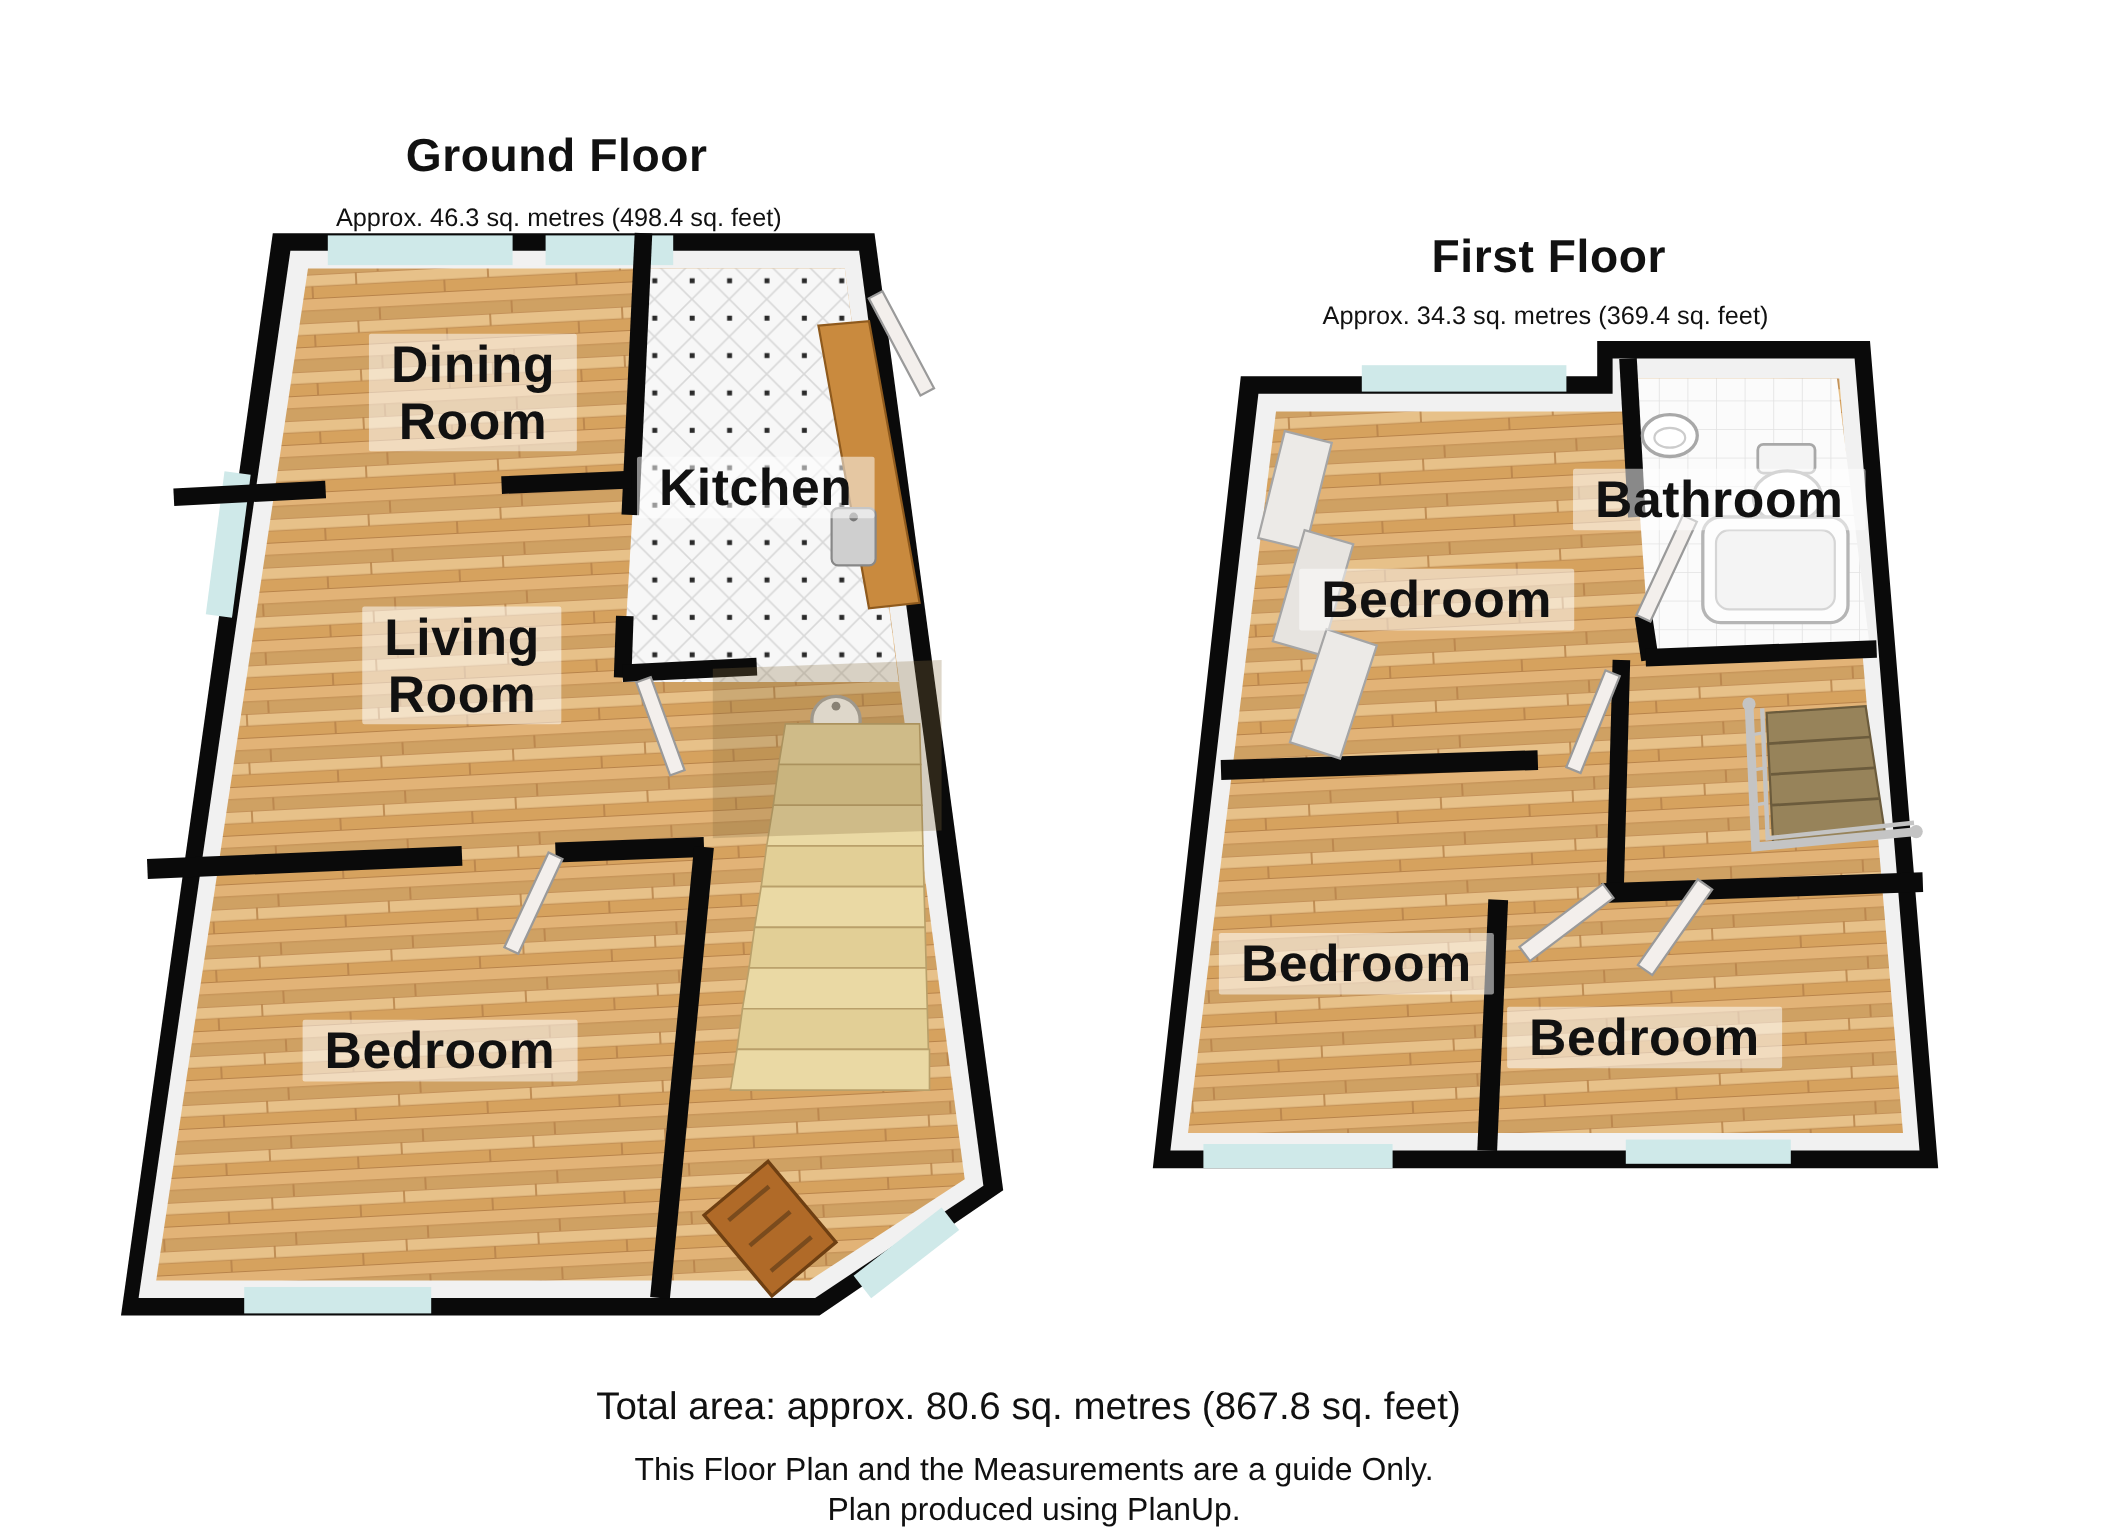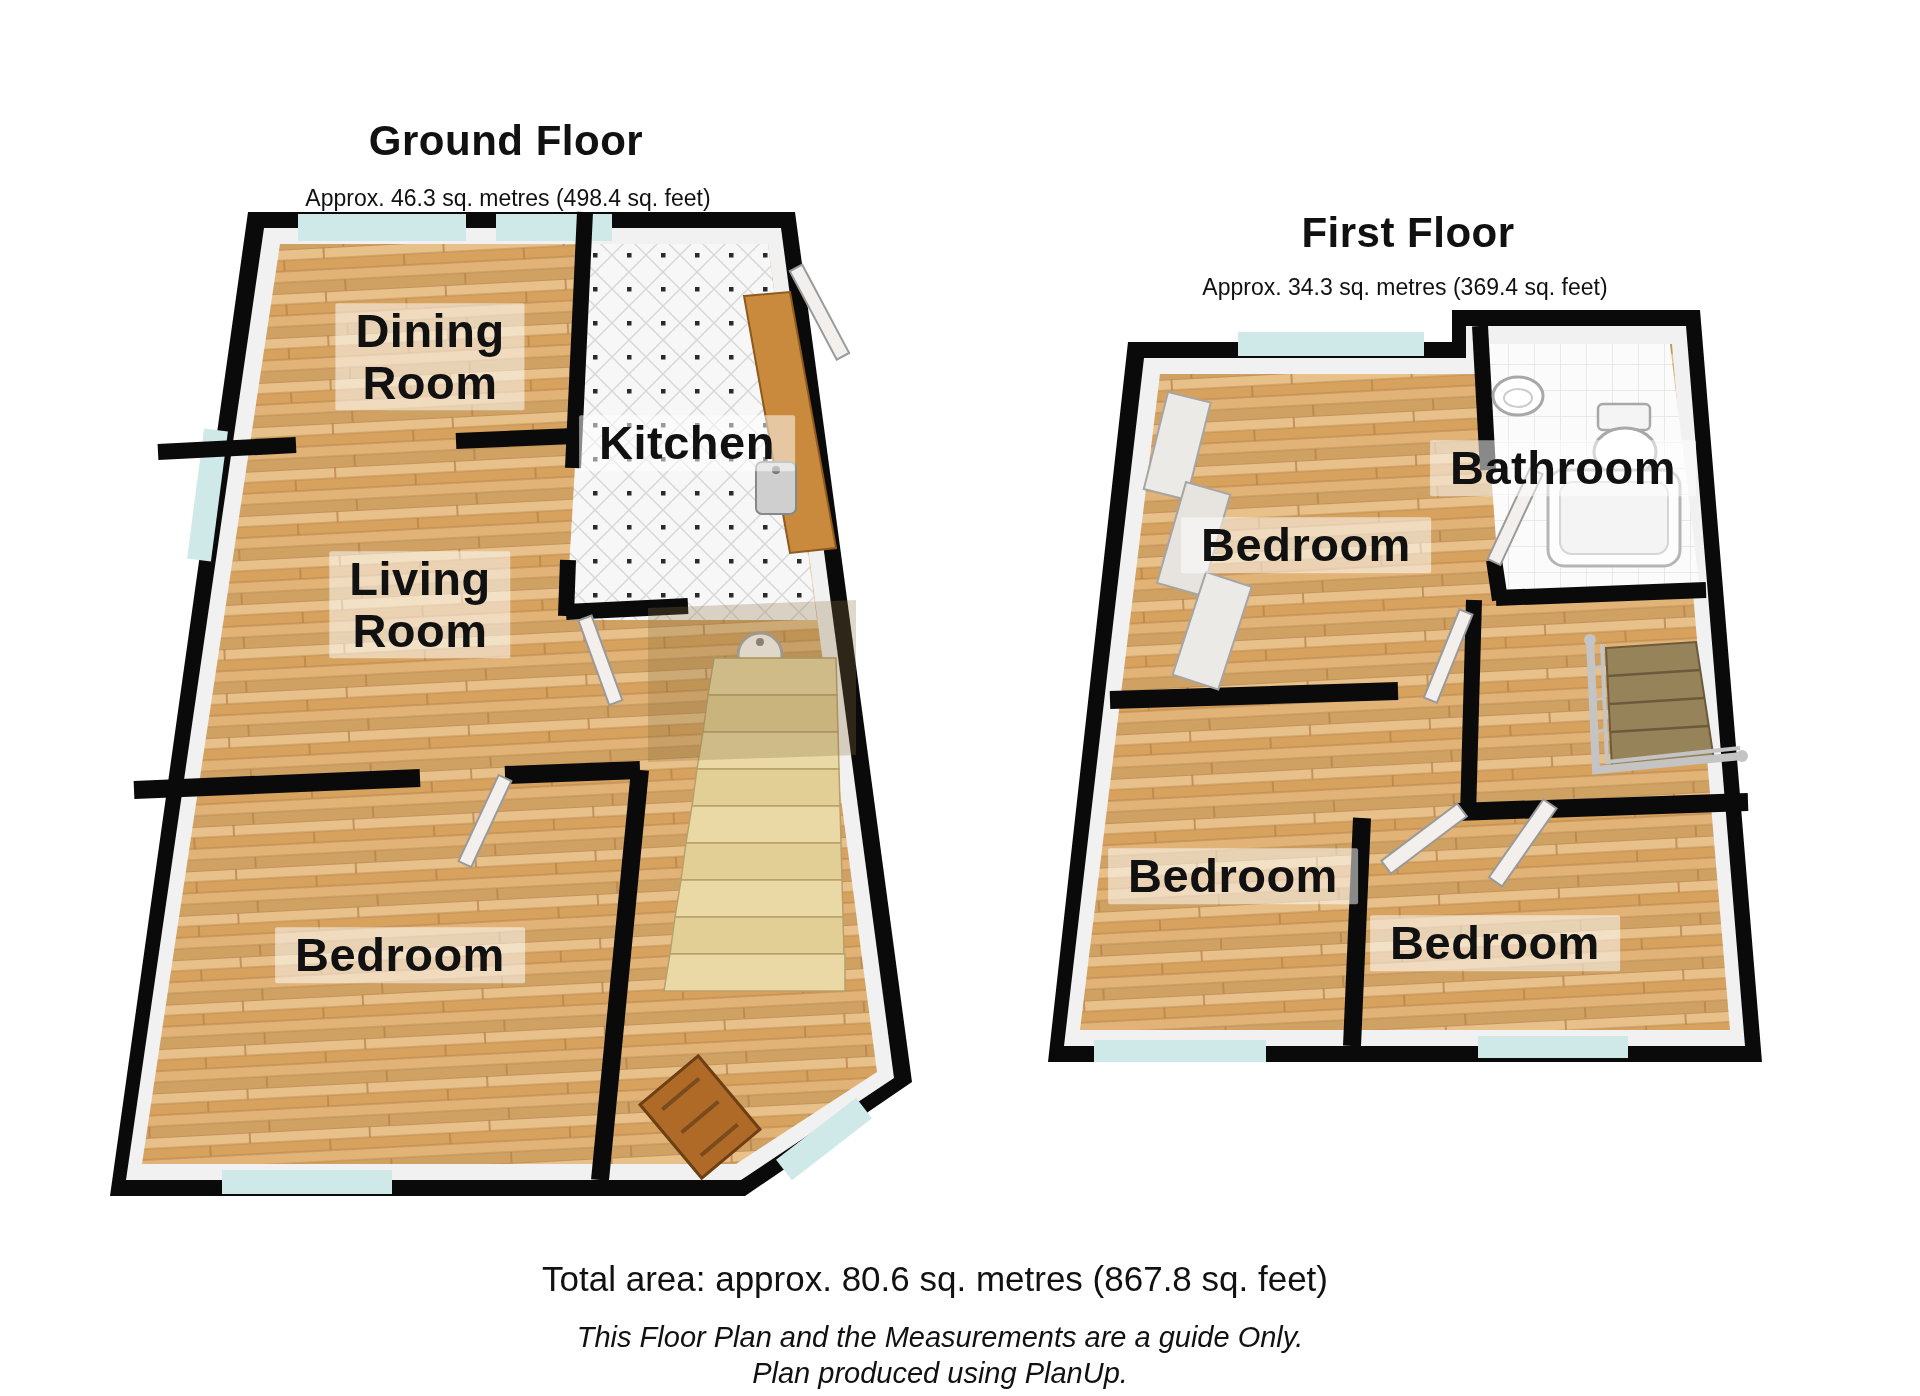--- a/index.html
+++ b/index.html
@@ -6,21 +6,21 @@
   body{width:1920px;height:1396px;overflow:hidden;}
   .canvas{position:relative;width:1920px;height:1396px;background:#ffffff;
           font-family:"Liberation Sans",sans-serif;color:#111;border-radius:15px;}
   svg{position:absolute;left:0;top:0;}
   .label{position:absolute;transform:translate(-50%,-50%);text-align:center;white-space:pre-line;}
   .floor-title{font-size:42px;font-weight:bold;letter-spacing:.5px;}
   .floor-subtitle{font-size:23px;margin-top:14px;}
   .room-label{font-size:47px;font-weight:bold;line-height:1.1;letter-spacing:.5px;
               background:rgba(255,255,255,.52);padding:2px 20px;border-radius:2px;}
   .total-line{font-size:35px;margin-left:40px;}
-  .note-line{font-size:29px;font-style:italic;}
+  .note-line{font-size:29px;}
 </style>
 </head>
 <body>
 
 <div class="canvas">
 
 <svg width="1920" height="1396" viewBox="0 0 1920 1396">
   <defs>
     <pattern id="wood" width="120" height="44" patternUnits="userSpaceOnUse" patternTransform="rotate(-3)">
       <rect width="120" height="44" fill="#dfb173"></rect>
@@ -206,21 +206,21 @@
   <div class="label floor-subtitle" style="left:1405px;top:273px">Approx. 34.3 sq. metres (369.4 sq. feet)</div>
 
   <div class="label room-label" style="left:430px;top:357px">Dining
 Room</div>
   <div class="label room-label" style="left:687px;top:443px">Kitchen</div>
   <div class="label room-label" style="left:420px;top:605px">Living
 Room</div>
   <div class="label room-label" style="left:400px;top:955px">Bedroom</div>
 
   <div class="label room-label" style="left:1306px;top:545px">Bedroom</div>
-  <div class="label room-label" style="left:1563px;top:468px">Bathroom</div>
+  <div class="label room-label" style="left:1563px;top:454px">Bathroom</div>
   <div class="label room-label" style="left:1233px;top:876px">Bedroom</div>
   <div class="label room-label" style="left:1495px;top:943px">Bedroom</div>
 
   <div class="label total-line" style="left:895px;top:1279px">Total area: approx. 80.6 sq. metres (867.8 sq. feet)</div>
   <div class="label note-line" style="left:940px;top:1337px">This Floor Plan and the Measurements are a guide Only.</div>
   <div class="label note-line" style="left:940px;top:1373px">Plan produced using PlanUp.</div>
 
 </div>
 
 </body></html>

